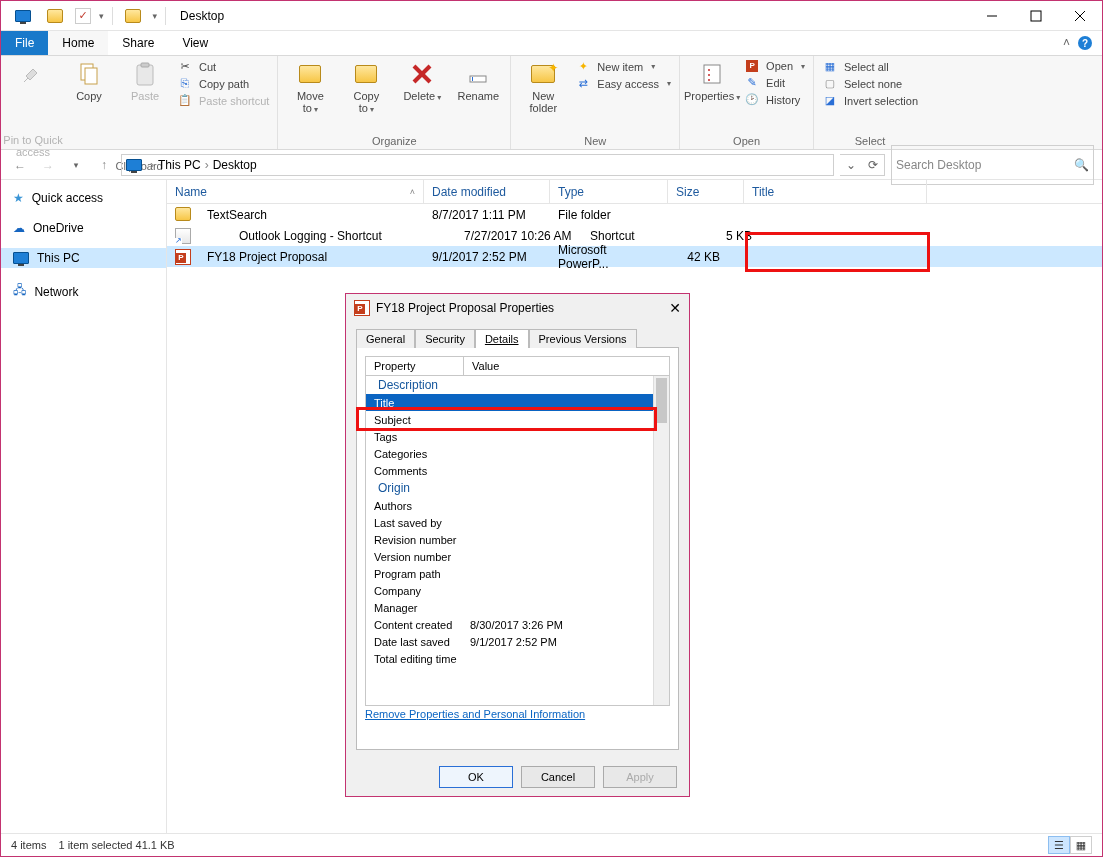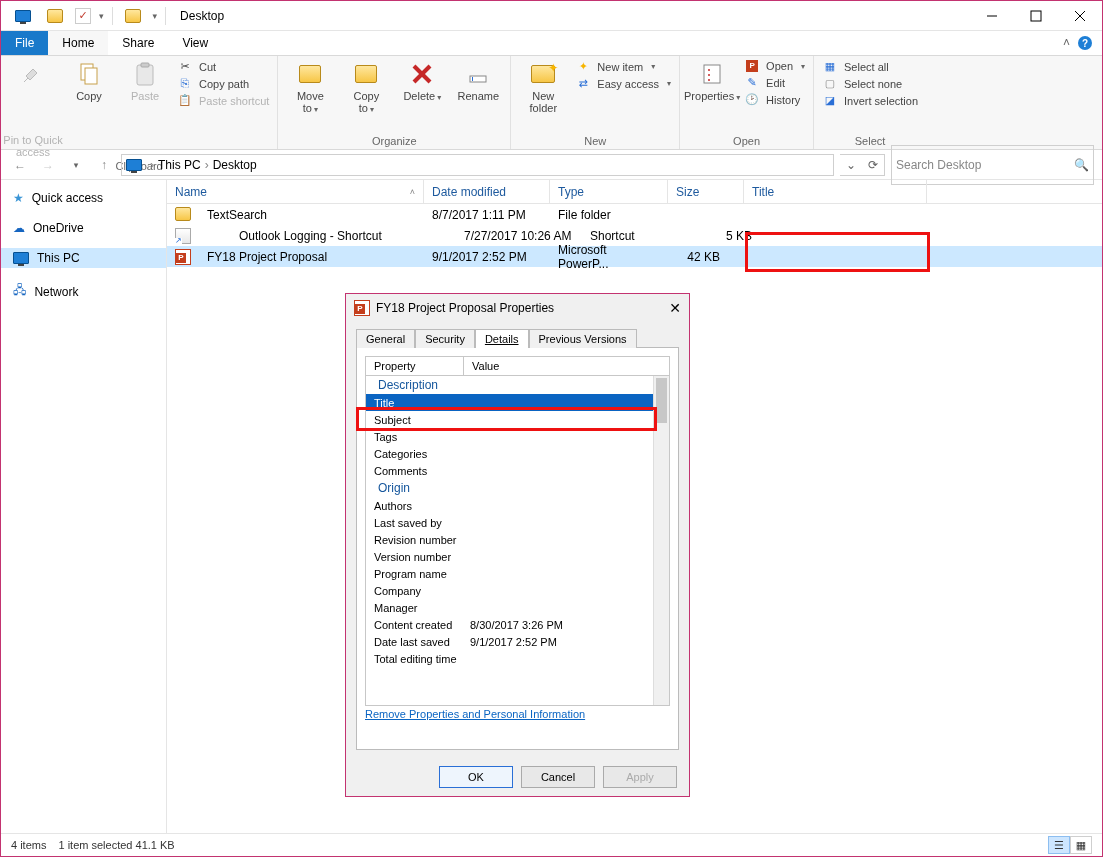--- a/index.html
+++ b/index.html
@@ -467,21 +467,21 @@
           <div class="prow">
               <span class="c1">Last saved by</span>
             </div>
           <div class="prow">
               <span class="c1">Revision number</span>
             </div>
           <div class="prow">
               <span class="c1">Version number</span>
             </div>
           <div class="prow">
-              <span class="c1">Program name</span>
+              <span class="c1">Program path</span>
             </div>
           <div class="prow">
               <span class="c1">Company</span>
             </div>
           <div class="prow">
               <span class="c1">Manager</span>
             </div>
           <div class="prow">
               <span class="c1">Content created</span>
               <span class="c2">8/30/2017 3:26 PM</span>

